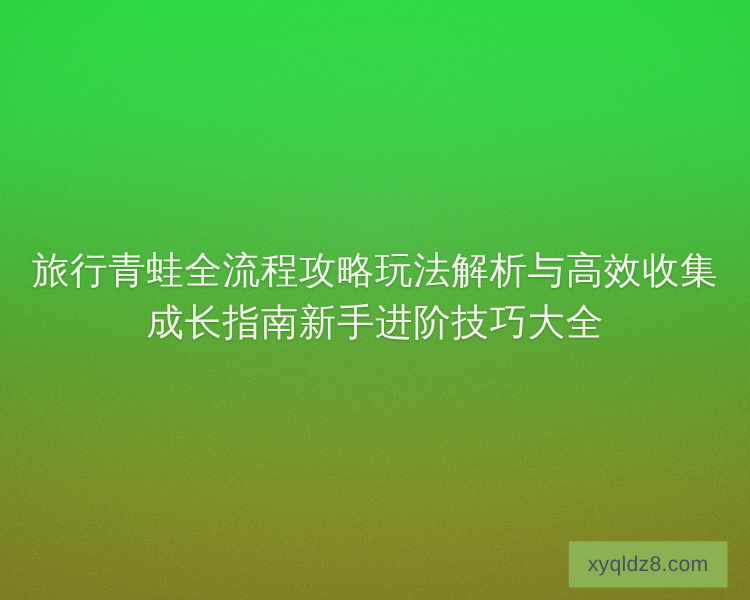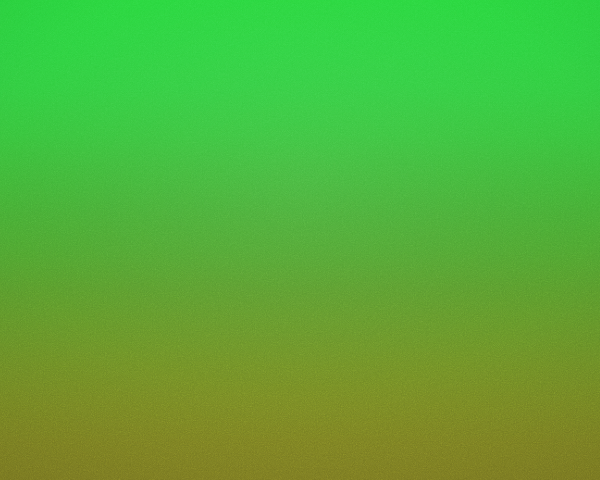--- a/index.html
+++ b/index.html
@@ -133,15 +133,22 @@
   <div class="bg-noise-2">
     <svg xmlns="http://www.w3.org/2000/svg" width="600" height="480" preserveAspectRatio="none">
       <filter id="grainCoarse">
         <feTurbulence type="fractalNoise" baseFrequency="0.38" numOctaves="2" stitchTiles="stitch"></feTurbulence>
         <feColorMatrix type="saturate" values="0.25"></feColorMatrix>
       </filter>
       <rect width="600" height="480" filter="url(#grainCoarse)"></rect>
     </svg>
   </div>
 
+  <div class="headline">
+    <span class="line">旅行青蛙全流程攻略玩法解析与高效收集</span>
+    <span class="line">成长指南新手进阶技巧大全</span>
+  </div>
 
+  <div class="watermark">
+    <span class="watermark-text">xyqldz8.com</span>
+  </div>
 
 </div>
 
 </body></html>

